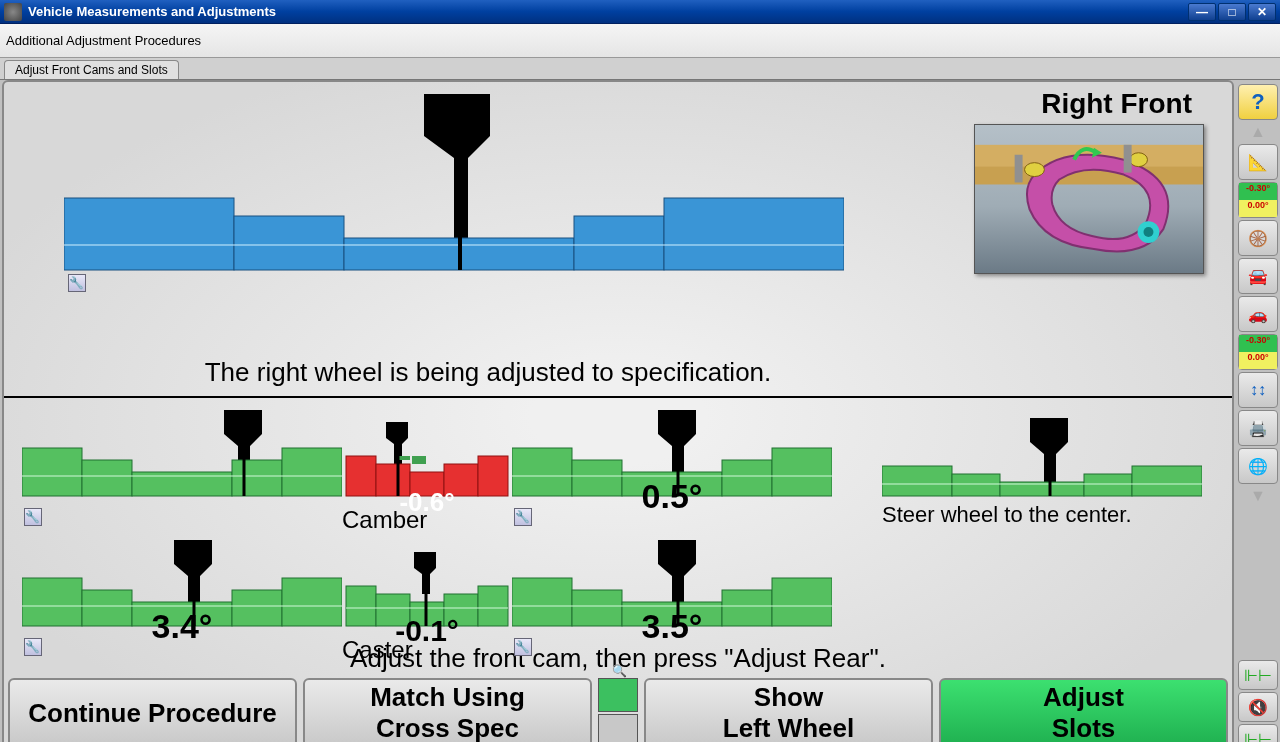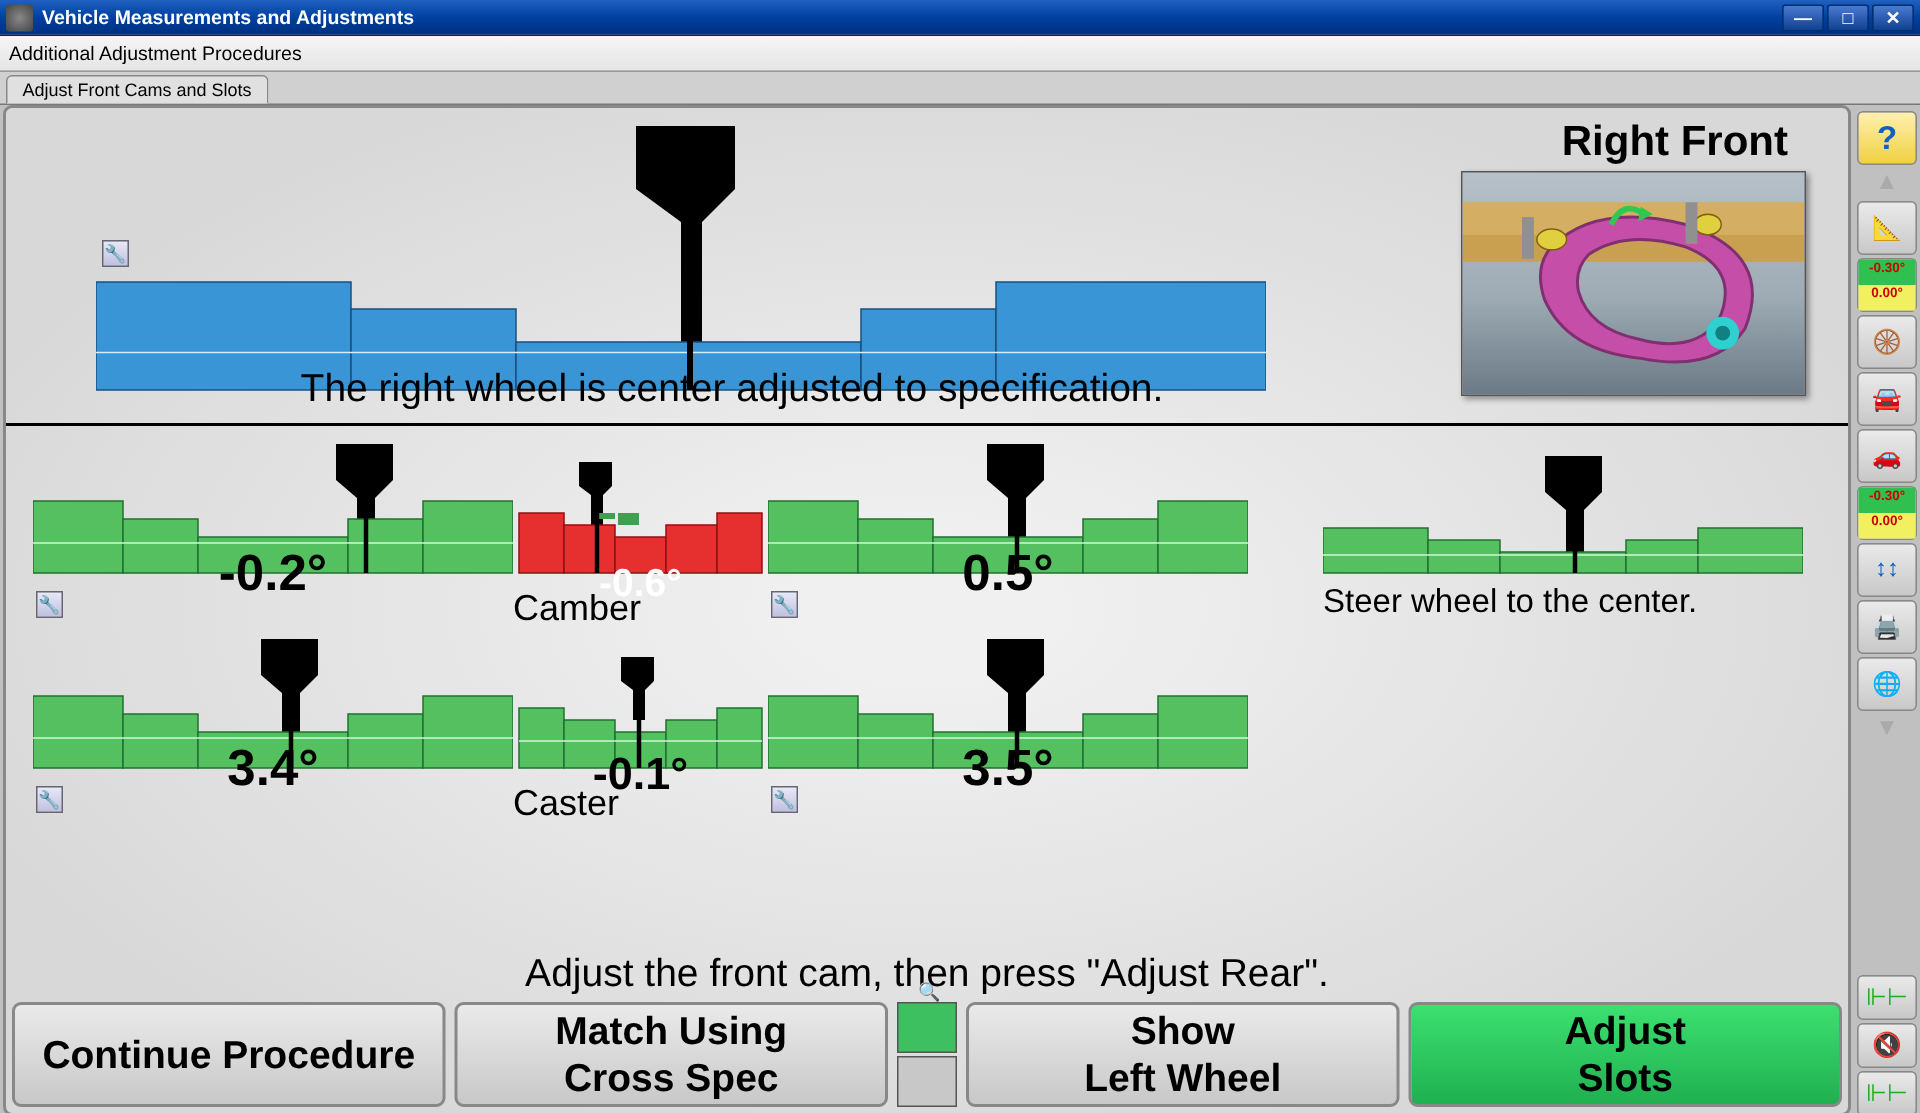--- a/index.html
+++ b/index.html
@@ -25,21 +25,21 @@
     .winbtn {
       width: 28px; height: 18px;
       background: linear-gradient(to bottom,#4a7ad0,#104090);
       border: 1px solid #003070;
       border-radius: 2px;
       display: flex; align-items: center; justify-content: center;
       color: #fff; font-weight: bold; font-size: 12px;
     }
     .menubar {
       background: linear-gradient(to bottom,#f5f5f5,#e5e5e5);
-      height: 24px;
+      height: 34px;
       border-bottom: 1px solid #999;
       display: flex; align-items: center;
       padding: 0 6px;
       font-size: 13px;
       color: #000;
     }
     .tabbar {
       background: #d0d0d0;
       height: 22px;
       border-bottom: 1px solid #777;
@@ -86,21 +86,21 @@
       border-radius: 4px;
       display: flex; align-items: center; justify-content: center;
       font-size: 16px;
     }
     .side-arrow {
       width: 38px; height: 20px;
       display:flex; align-items:center; justify-content:center;
     }
     .side-half { height: 18px; font-size:9px; font-weight:bold; text-align:center; }
     .top-panel {
-      height: 212px;
+      height: 316px;
       position: relative;
       border-bottom: 2px solid #000;
     }
     .corner-label {
       position: absolute;
       right: 40px;
       top: 6px;
       font-size: 28px;
       font-weight: bold;
       color: #000;
@@ -250,40 +250,39 @@
         <rect x="0" y="108" width="170" height="72" fill="#3a95d6" stroke="#185080"></rect>
         <rect x="170" y="126" width="110" height="54" fill="#3a95d6" stroke="#185080"></rect>
         <rect x="280" y="148" width="230" height="32" fill="#3a95d6" stroke="#185080"></rect>
         <rect x="510" y="126" width="90" height="54" fill="#3a95d6" stroke="#185080"></rect>
         <rect x="600" y="108" width="180" height="72" fill="#3a95d6" stroke="#185080"></rect>
         <line x1="0" y1="155" x2="780" y2="155" stroke="#d0f0ff" stroke-width="1"></line>
         <line x1="396" y1="108" x2="396" y2="180" stroke="#000" stroke-width="4"></line>
       </svg>
       <div class="wrench" style="left:64px; bottom:104px;">🔧</div>
 
-      <div class="status-text">The right wheel is center adjusted to specification.</div>
+      <div class="status-text">The right wheel is being adjusted to specification.</div>
     </div>
 
     <div class="bottom-panel">
 
       <div class="gauge-row1">
 
         <div class="gauge-cell" style="width:320px;">
           <svg class="gauge-svg" width="320" height="96" viewBox="0 0 320 96">
             <polygon points="202,2 240,2 240,26 228,38 228,88 216,88 216,38 202,26" fill="#000"></polygon>
             <rect x="0" y="40" width="60" height="48" fill="#55c060" stroke="#207030"></rect>
             <rect x="60" y="52" width="50" height="36" fill="#55c060" stroke="#207030"></rect>
             <rect x="110" y="64" width="100" height="24" fill="#55c060" stroke="#207030"></rect>
             <rect x="210" y="52" width="50" height="36" fill="#55c060" stroke="#207030"></rect>
             <rect x="260" y="40" width="60" height="48" fill="#55c060" stroke="#207030"></rect>
             <line x1="0" y1="68" x2="320" y2="68" stroke="#d0f8d8"></line>
             <line x1="222" y1="40" x2="222" y2="88" stroke="#000" stroke-width="3"></line>
           </svg>
           <div class="wrench" style="bottom:8px;">🔧</div>
-          <div class="gauge-val" style="font-size:34px;color:#000;">-0.2°</div>
         </div>
 
         <div class="gauge-cell" style="width:170px;">
           <svg class="gauge-svg" width="170" height="100" viewBox="0 0 170 100">
             <polygon points="44,14 66,14 66,30 60,36 60,56 52,56 52,36 44,30" fill="#000"></polygon>
             <rect x="4" y="48" width="30" height="40" fill="#e63030" stroke="#901010"></rect>
             <rect x="34" y="56" width="34" height="32" fill="#e63030" stroke="#901010"></rect>
             <rect x="68" y="64" width="34" height="24" fill="#e63030" stroke="#901010"></rect>
             <rect x="102" y="56" width="34" height="32" fill="#e63030" stroke="#901010"></rect>
             <rect x="136" y="48" width="30" height="40" fill="#e63030" stroke="#901010"></rect>

